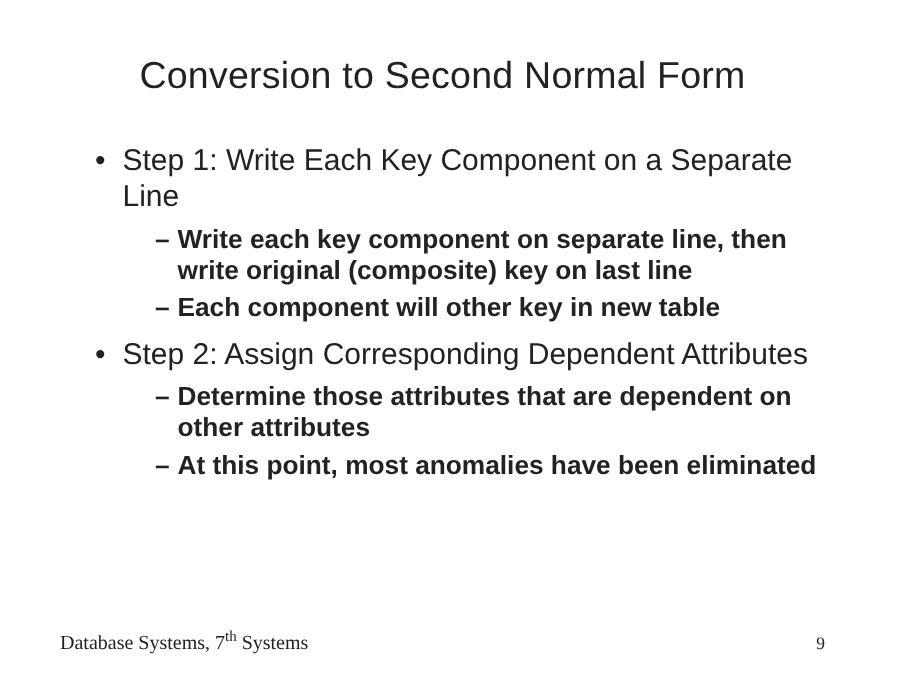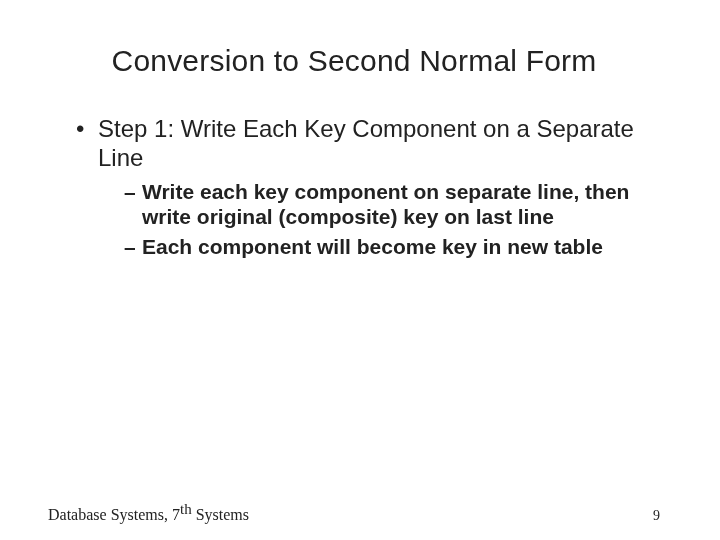--- a/index.html
+++ b/index.html
@@ -6,35 +6,42 @@
   html, body { width: 720px; height: 540px; background: #fff; font-family: Arial, Helvetica, sans-serif; color: #222; }
   .slide { width: 708px; height: 540px; position: relative; padding: 44px 48px 0 48px; }
   .title { font-size: 30px; font-weight: 400; text-align: center; margin-bottom: 36px; letter-spacing: 0.2px; }
   ul.level1 { list-style: none; padding-left: 28px; }
   ul.level1 > li { position: relative; font-size: 24px; line-height: 1.22; margin-bottom: 4px; padding-left: 22px; }
   ul.level1 > li::before { content: "•"; position: absolute; left: 0; top: 0; }
   ul.level2 { list-style: none; padding-left: 26px; margin-top: 6px; margin-bottom: 10px; font-weight: bold; }
   ul.level2 > li { position: relative; font-size: 21px; line-height: 1.22; margin-bottom: 4px; padding-left: 18px; }
   ul.level2 > li::before { content: "–"; position: absolute; left: 0; top: 0; }
   .footer { position: absolute; bottom: 16px; left: 48px; right: 48px; display: flex; justify-content: space-between; align-items: flex-end; font-family: "Times New Roman", Times, serif; font-size: 16px; }
-  .footer .sup { font-size: 15px; vertical-align: super; }
+  .footer .sup { font-size: 12px; vertical-align: super; }
   .footer .page { font-size: 14px; }
 </style>
 </head>
 <body>
 
 <div class="slide">
   <h1 class="title">Conversion to Second Normal Form</h1>
 
   <ul class="level1">
     <li>
       <span>Step 1: Write Each Key Component on a Separate Line</span>
       <ul class="level2">
         <li><span>Write each key component on separate line, then write original (composite) key on last line</span></li>
-        <li><span>Each component will become key in new table</span></li>
+        <li><span>Each component will other key in new table</span></li>
+      </ul>
+    </li>
+    <li>
+      <span>Step 2: Assign Corresponding Dependent Attributes</span>
+      <ul class="level2">
+        <li><span>Determine those attributes that are dependent on other attributes</span></li>
+        <li><span>At this point, most anomalies have been eliminated</span></li>
       </ul>
     </li>
   </ul>
 
   <div class="footer">
     <div>
       <span>Database Systems, 7</span><span class="sup">th</span><span> Systems</span>
     </div>
     <div class="page">9</div>
   </div>

